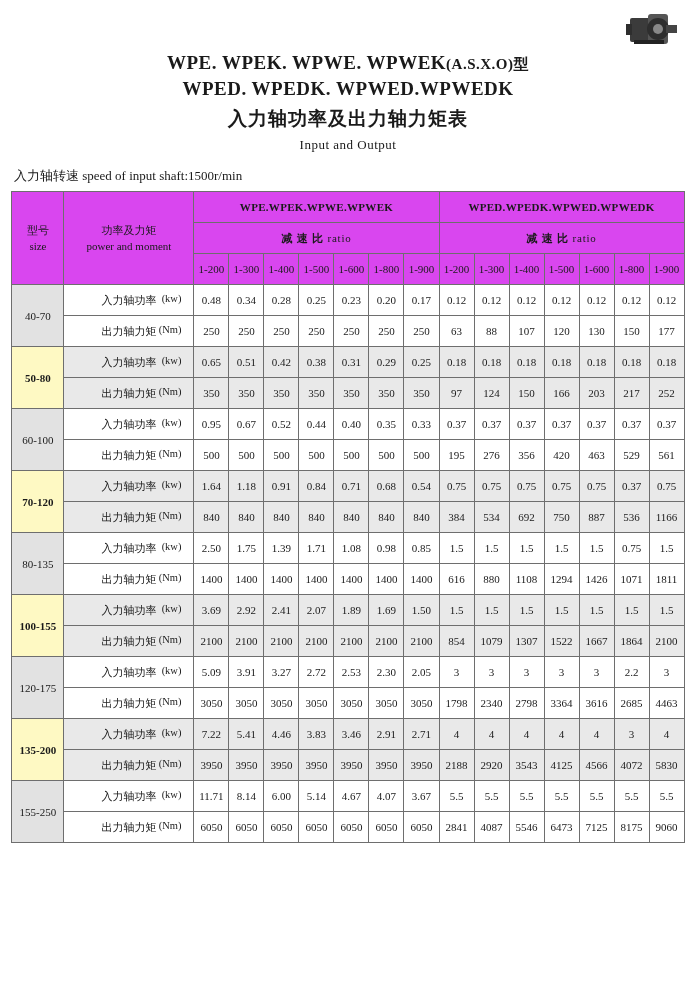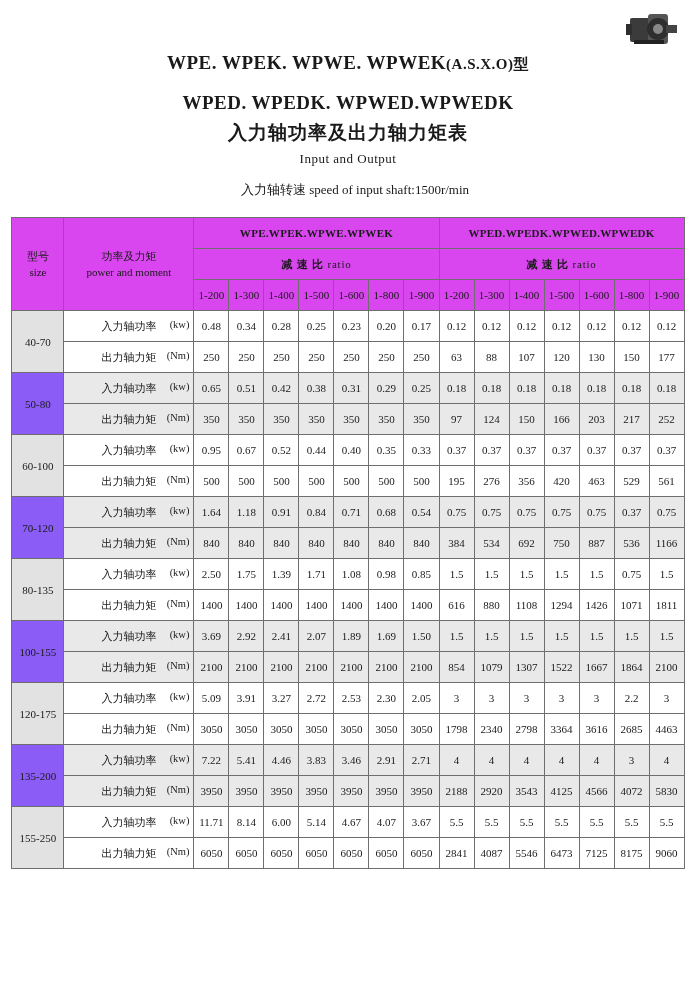--- a/index.html
+++ b/index.html
@@ -39,38 +39,37 @@
     letter-spacing: 0.5px;
   }
   .title-line1 .asxo {
     font-size: 15px;
   }
   .title-line2 {
     font-family: "Liberation Serif", serif;
     font-weight: bold;
     font-size: 19px;
     letter-spacing: 0.5px;
-    margin-top: 18px;
+    margin-top: 4px;
   }
   .title-cn {
     font-size: 19px;
     font-weight: bold;
     margin-top: 6px;
     letter-spacing: 1px;
   }
   .title-en {
     font-size: 13px;
     font-weight: normal;
     margin-top: 5px;
     letter-spacing: 0.5px;
   }
   .speed-line {
-    margin: 14px 0 18px 14px;
+    margin: 14px 0 6px 14px;
     font-size: 13px;
-    text-align: center;
   }
   .speed-line .cn {
     font-size: 13px;
   }
   table.main {
     border-collapse: collapse;
     margin: 0 auto;
     width: 668px;
     table-layout: fixed;
   }
@@ -117,30 +116,30 @@
   }
   td.label-cell {
     text-align: left;
     padding-left: 10px;
     font-size: 11.5px;
     position: relative;
     white-space: nowrap;
   }
   td.label-cell .unit {
     position: absolute;
-    right: 4px;
+    right: 12px;
     font-size: 10.5px;
   }
   td.val {
     font-size: 11px;
   }
   tr.band td { background: #e9e9e9; }
   tr.band td.label-cell { background: #e9e9e9; }
   tr.plain td { background: #ffffff; }
-  tr.band td.size-cell { background: #8b5cf6; }
+  tr.band td.size-cell { background: #fef9c3; font-weight: bold; }
   tr.plain td.size-cell { background: #e2e2e2; }
 </style>
 </head>
 <body>
 
 <div class="page">
 
   <div class="gearbox-logo">
     <svg width="56" height="42" viewBox="0 0 56 42">
       <rect x="6" y="8" width="20" height="24" rx="2" fill="#3b3b3b"></rect>

